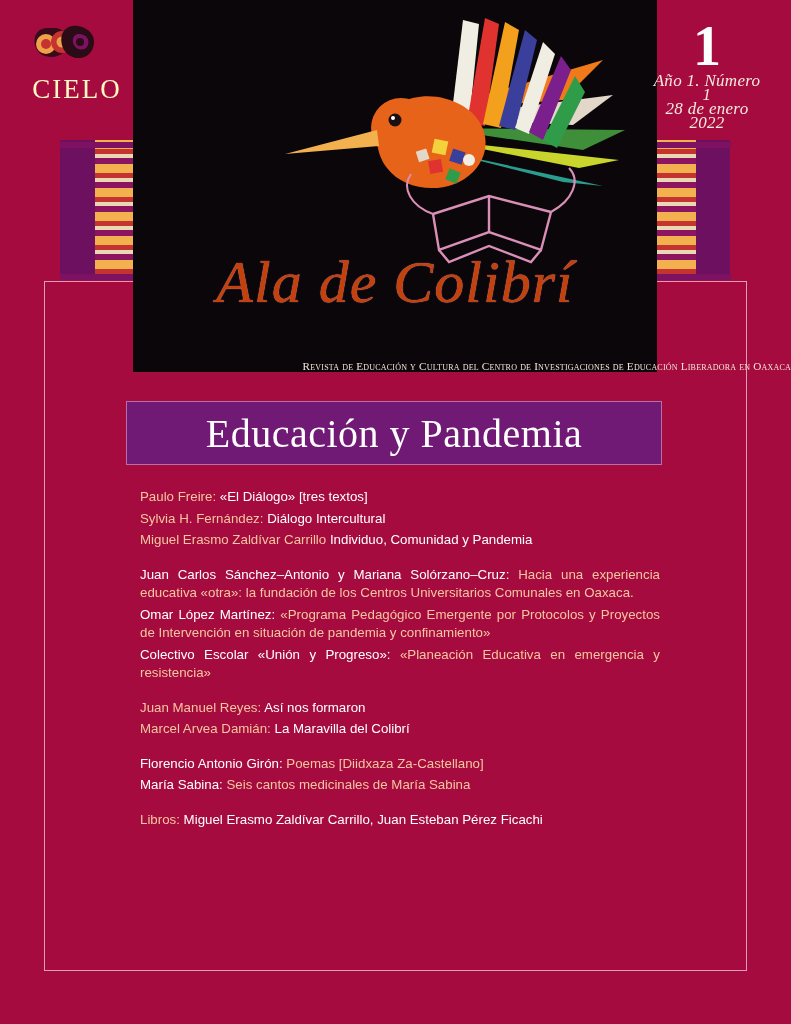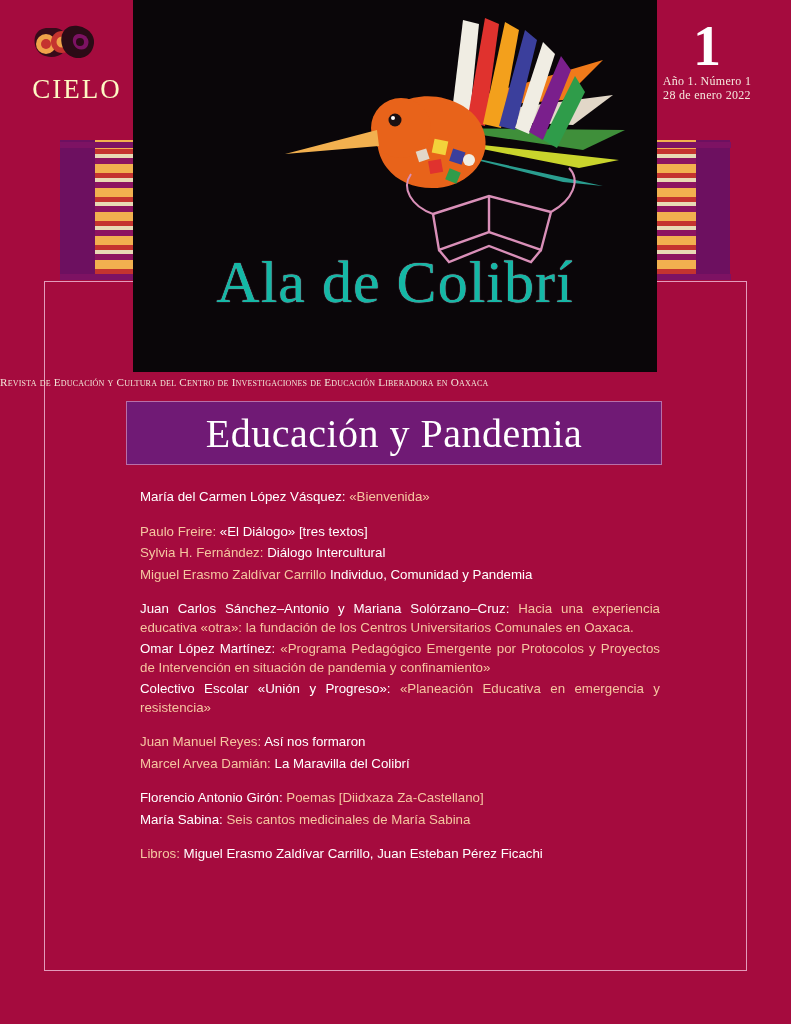--- a/index.html
+++ b/index.html
@@ -104,23 +104,24 @@
   }
   .issue-num {
     font-family: "Liberation Serif", serif;
     font-size: 56px;
     line-height: 56px;
     font-weight: bold;
     color: #ffffff;
   }
   .issue-line1, .issue-line2 {
     font-family: "Liberation Serif", serif;
-    font-size: 12px;
+    font-size: 17px;
     letter-spacing: .3px;
     line-height: 14px;
+    font-style: italic;
   }
 
   
   .masthead {
     position: absolute;
     left: 133px;
     top: 0;
     width: 524px;
     height: 372px;
     background: #0a0609;
@@ -136,35 +137,36 @@
     width: 524px;
     height: 300px;
   }
 
   .script-title {
     position: absolute;
     left: 0;
     top: 248px;
     width: 524px;
     text-align: center;
-    color: #14b8a6;
-    font-family: "Liberation Serif", serif;
+    color: #c2410c;
+    font-family: "Liberation Serif", serif;
+    font-style: italic;
     font-size: 60px;
     letter-spacing: 1px;
     text-shadow: 0 0 1px #e79dc3;
     z-index: 5;
   }
 
   
   .subtitle {
     position: absolute;
     left: 0;
-    top: 376px;
+    top: 360px;
     width: 791px;
-    text-align: left;
+    text-align: right;
     color: #f3e6d8;
     font-family: "Liberation Serif", serif;
     font-size: 11.2px;
     font-variant: small-caps;
     letter-spacing: .2px;
     z-index: 6;
   }
 
   
   .topic-bar {
@@ -307,23 +309,20 @@
 </div>
 
 <div class="subtitle">Revista de Educación y Cultura del Centro de Investigaciones de Educación Liberadora en Oaxaca</div>
 
 <div class="topic-bar">
   <span>Educación y Pandemia</span>
 </div>
 
 <div class="contents" id="contents">
     <div class="toc-group">
-      <div class="toc-line"><span class="author-w">María del Carmen López Vásquez: </span><span class="title-o">«Bienvenida»</span></div>
-    </div>
-    <div class="toc-group">
       <div class="toc-line"><span class="author">Paulo Freire: </span><span class="title-w">«El Diálogo» [tres textos]</span></div>
       <div class="toc-line"><span class="author">Sylvia H. Fernández: </span><span class="title-w">Diálogo Intercultural</span></div>
       <div class="toc-line"><span class="author">Miguel Erasmo Zaldívar Carrillo  </span><span class="title-w">Individuo, Comunidad y Pandemia</span></div>
     </div>
     <div class="toc-group">
       <div class="toc-line"><span class="author-w">Juan Carlos Sánchez–Antonio y Mariana Solórzano–Cruz: </span><span class="title-o">Hacia una experiencia educativa «otra»: la fundación de los Centros Universitarios Comunales en Oaxaca.</span></div>
       <div class="toc-line"><span class="author-w">Omar López Martínez: </span><span class="title-o">«Programa Pedagógico Emergente por Protocolos y Proyectos de Intervención en situación de pandemia y confinamiento»</span></div>
       <div class="toc-line"><span class="author-w">Colectivo Escolar «Unión y Progreso»: </span><span class="title-o">«Planeación Educativa en emergencia y resistencia»</span></div>
     </div>
     <div class="toc-group">

